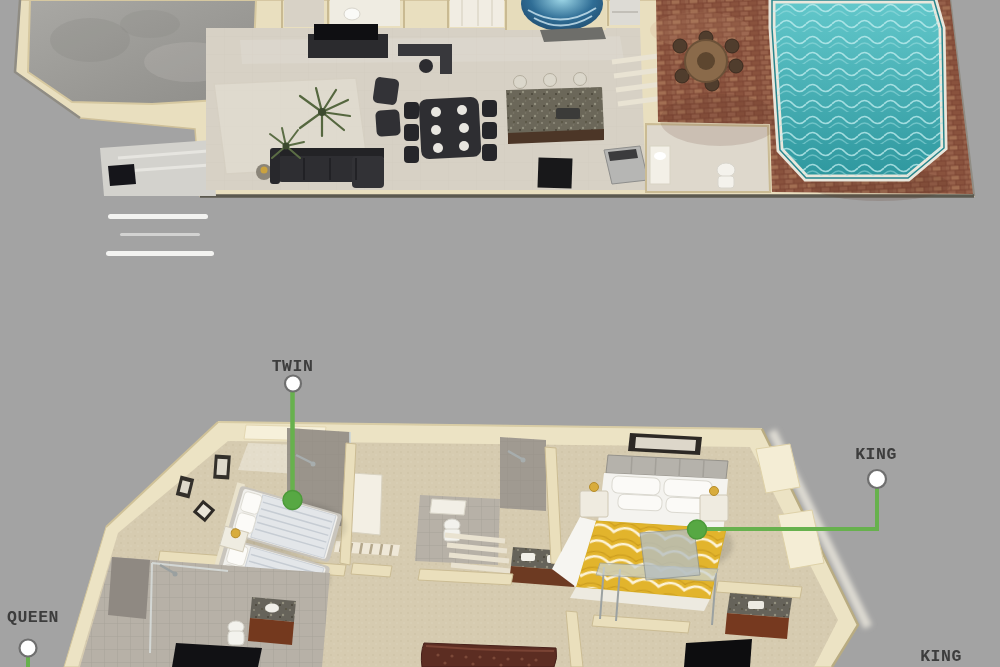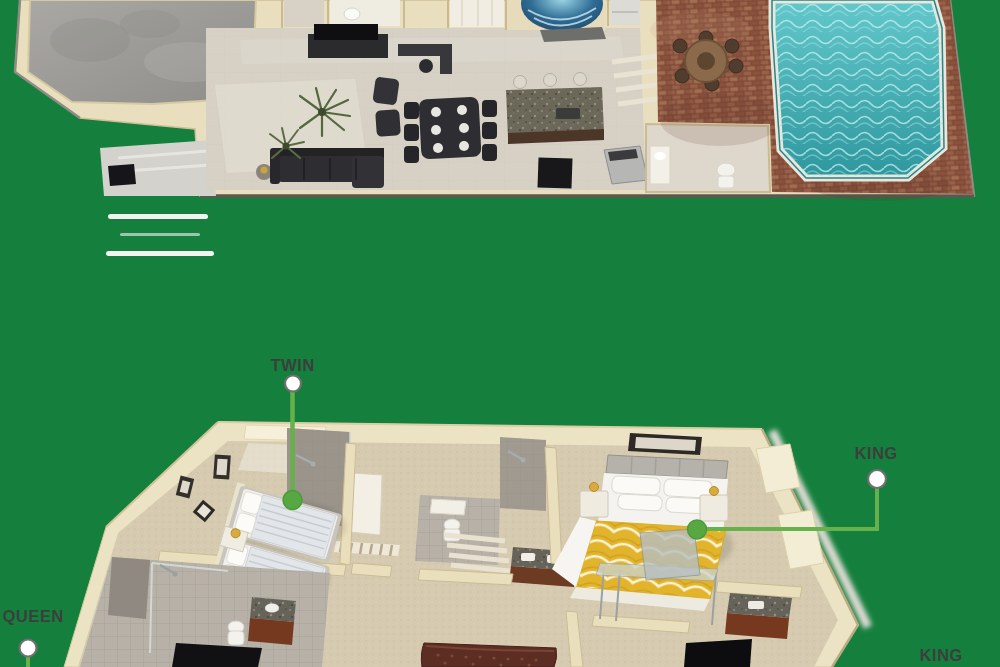--- a/index.html
+++ b/index.html
@@ -1,17 +1,17 @@
 <!DOCTYPE html>
 <html><head>
 <meta charset="utf-8">
 <style>
   html,body{margin:0;padding:0;background:#ffffff;}
-  .stage{position:relative;width:1000px;height:667px;background:#15803d;overflow:hidden;
-         font-family:Liberation Sans, sans-serif;}
+  .stage{position:relative;width:1000px;height:667px;background:#a3a3a3;overflow:hidden;
+         font-family:Liberation Mono, monospace;}
   .plan{position:absolute;left:0;}
   #plan-top{top:0;}
   #plan-bottom{top:415px;}
   #callout-layer{position:absolute;top:0;left:0;pointer-events:none;}
   .smudge{position:absolute;background:#f3f3f1;border-radius:3px;}
   .smudge.s1{left:108px;top:214px;width:100px;height:5px;}
   .smudge.s2{left:120px;top:233px;width:80px;height:3px;opacity:.6;}
   .smudge.s3{left:106px;top:251px;width:108px;height:5px;}
   .lbl{font-weight:bold;font-size:16.5px;letter-spacing:.5px;fill:#3d3d3d;text-anchor:middle;}
 </style>

